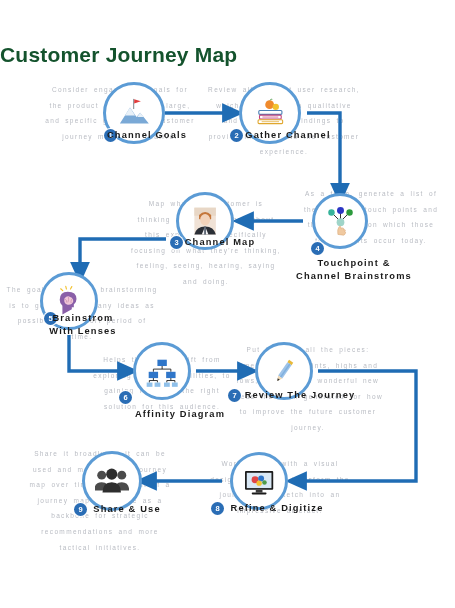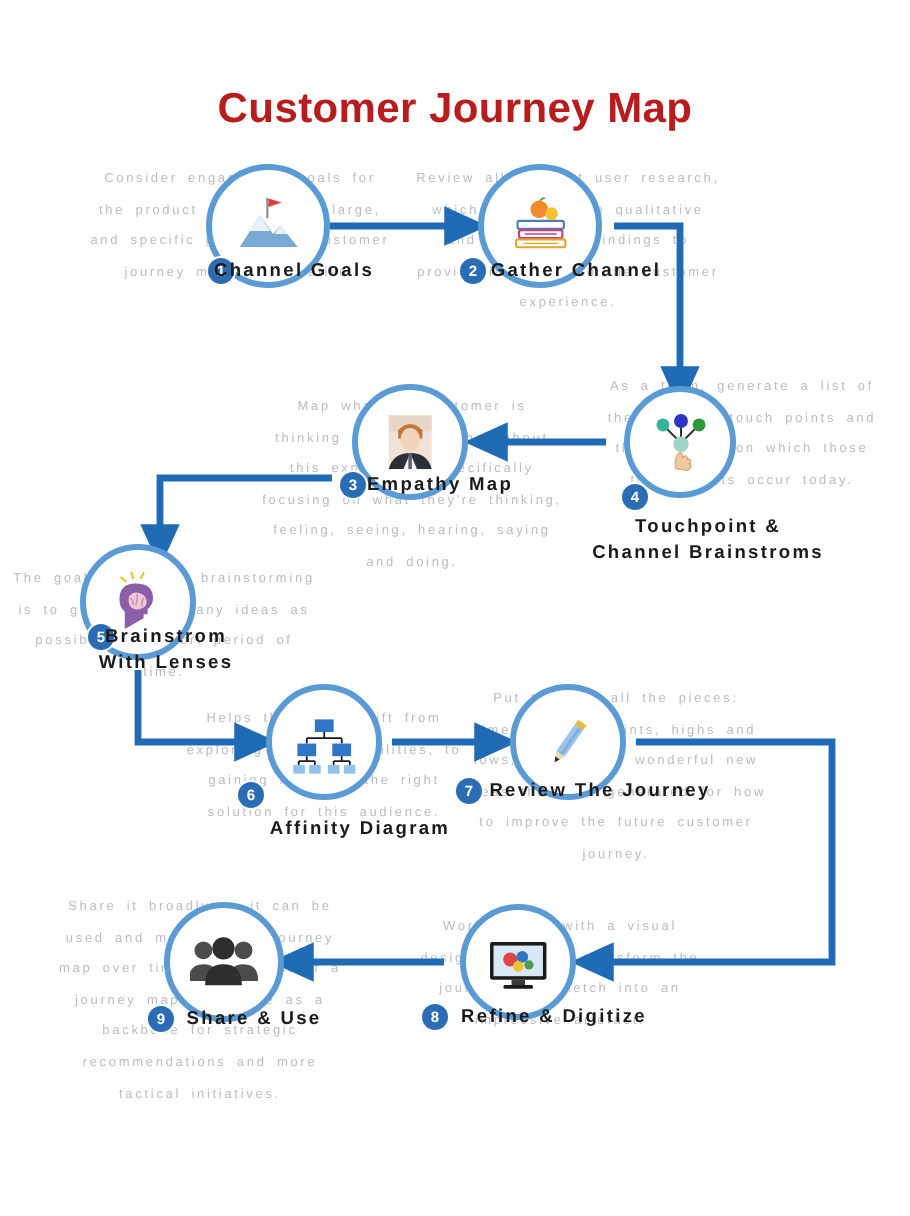--- a/index.html
+++ b/index.html
@@ -15,25 +15,25 @@
     font-family: "Liberation Sans", sans-serif;
     color: #202020;
   }
 
   
   .page-title {
     position: absolute;
     left: 0;
     top: 43px;
     width: 455px;
-    text-align: center;
+    text-align: left;
     font-size: 21px;
     font-weight: bold;
     letter-spacing: 0.2px;
-    color: #b91c1c;
+    color: #14532d;
   }
 
   
   .prose-layer {
     position: absolute;
     left: 0;
     top: 0;
     width: 455px;
     height: 608px;
   }
@@ -181,21 +181,21 @@
       <rect x="8" y="4" width="32" height="40" fill="#f0e2d6"></rect>
       <path d="M8 4 h32 v12 h-32 z" fill="#e8d7c6"></path>
       <path d="M15 15 q9 -9 18 0 v6 q-9 5 -18 0 z" fill="#c4763a"></path>
       <ellipse cx="24" cy="22" rx="7.4" ry="8.6" fill="#f2d3bb"></ellipse>
       <path d="M8 44 q3 -12 16 -12 q13 0 16 12 z" fill="#2b2f36"></path>
       <path d="M24 32 l-5 12 h10 z" fill="#f4f4f6"></path>
       <rect x="22.6" y="32" width="2.6" height="12" fill="#56606e"></rect>
     </svg>
   </div>
   <div class="node-badge" style="left:-35px; top:15px;">3</div>
-  <div class="node-label" style="left:-50px; top:15px; width:130px;">Empathy Map</div>
+  <div class="node-label" style="left:-50px; top:15px; width:130px;">Channel Map</div>
 </div>
 
 <div class="node" style="left:340px; top:221px;">
   <div class="node-circle" style="left:-28px; top:-28px; width:56px; height:56px; border:3.2px solid #5b9bd5;">
     <svg class="node-icon" viewBox="0 0 48 48">
       <line x1="24" y1="24" x2="10" y2="10" stroke="#2c2c2c" stroke-width="1.5"></line>
       <line x1="24" y1="24" x2="24" y2="8" stroke="#2c2c2c" stroke-width="1.5"></line>
       <line x1="24" y1="24" x2="38" y2="10" stroke="#2c2c2c" stroke-width="1.5"></line>
       <circle cx="10" cy="10" r="5" fill="#36b39a"></circle>
       <circle cx="24" cy="7" r="5.4" fill="#2c36c4"></circle>

